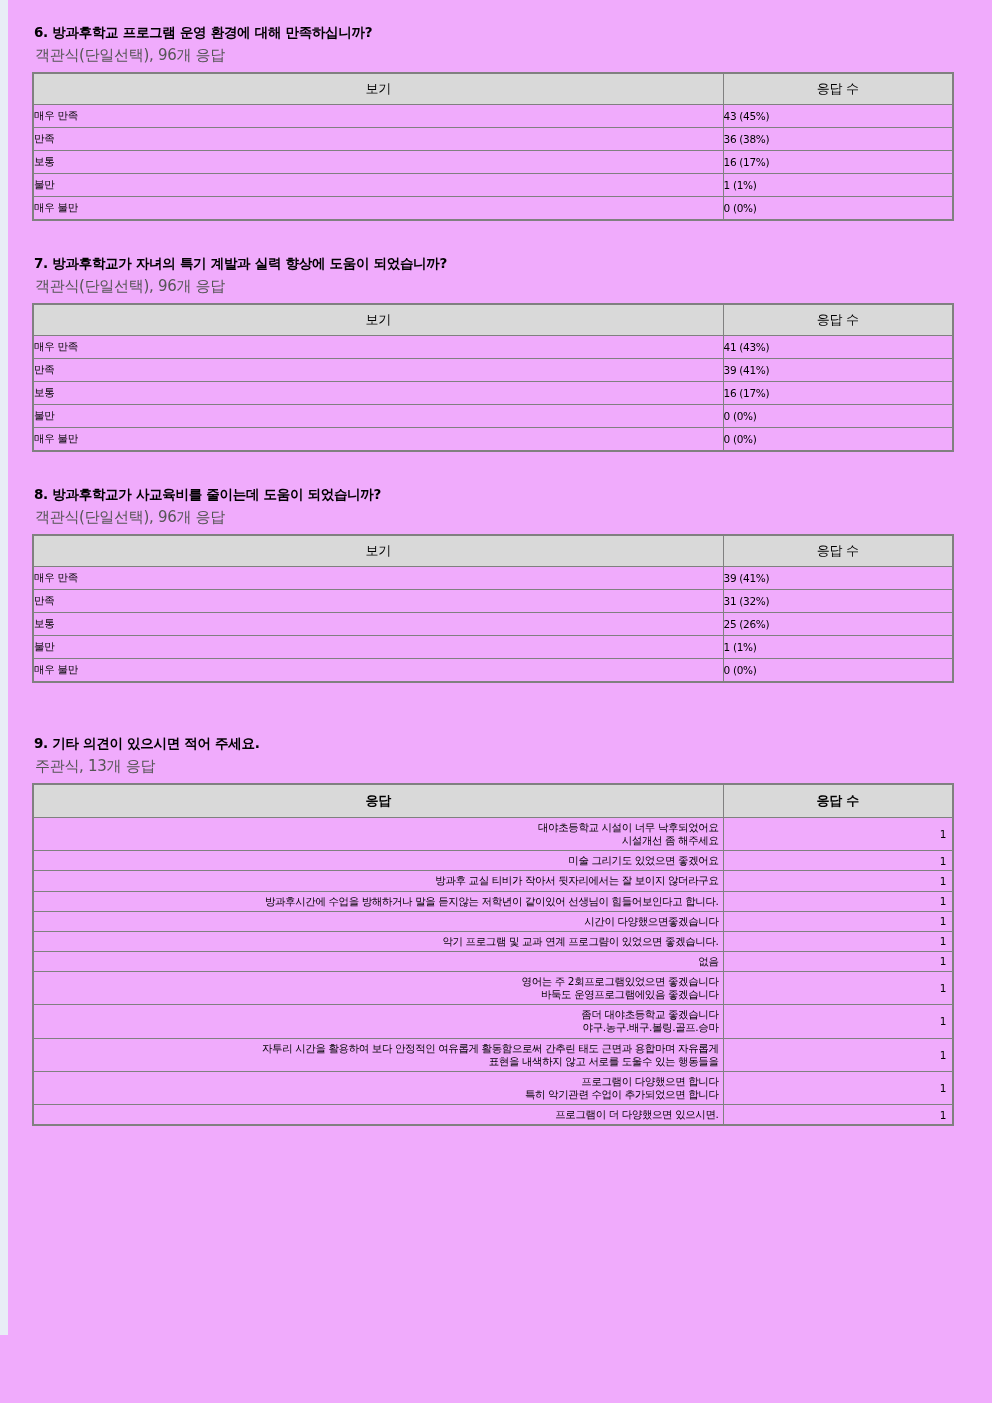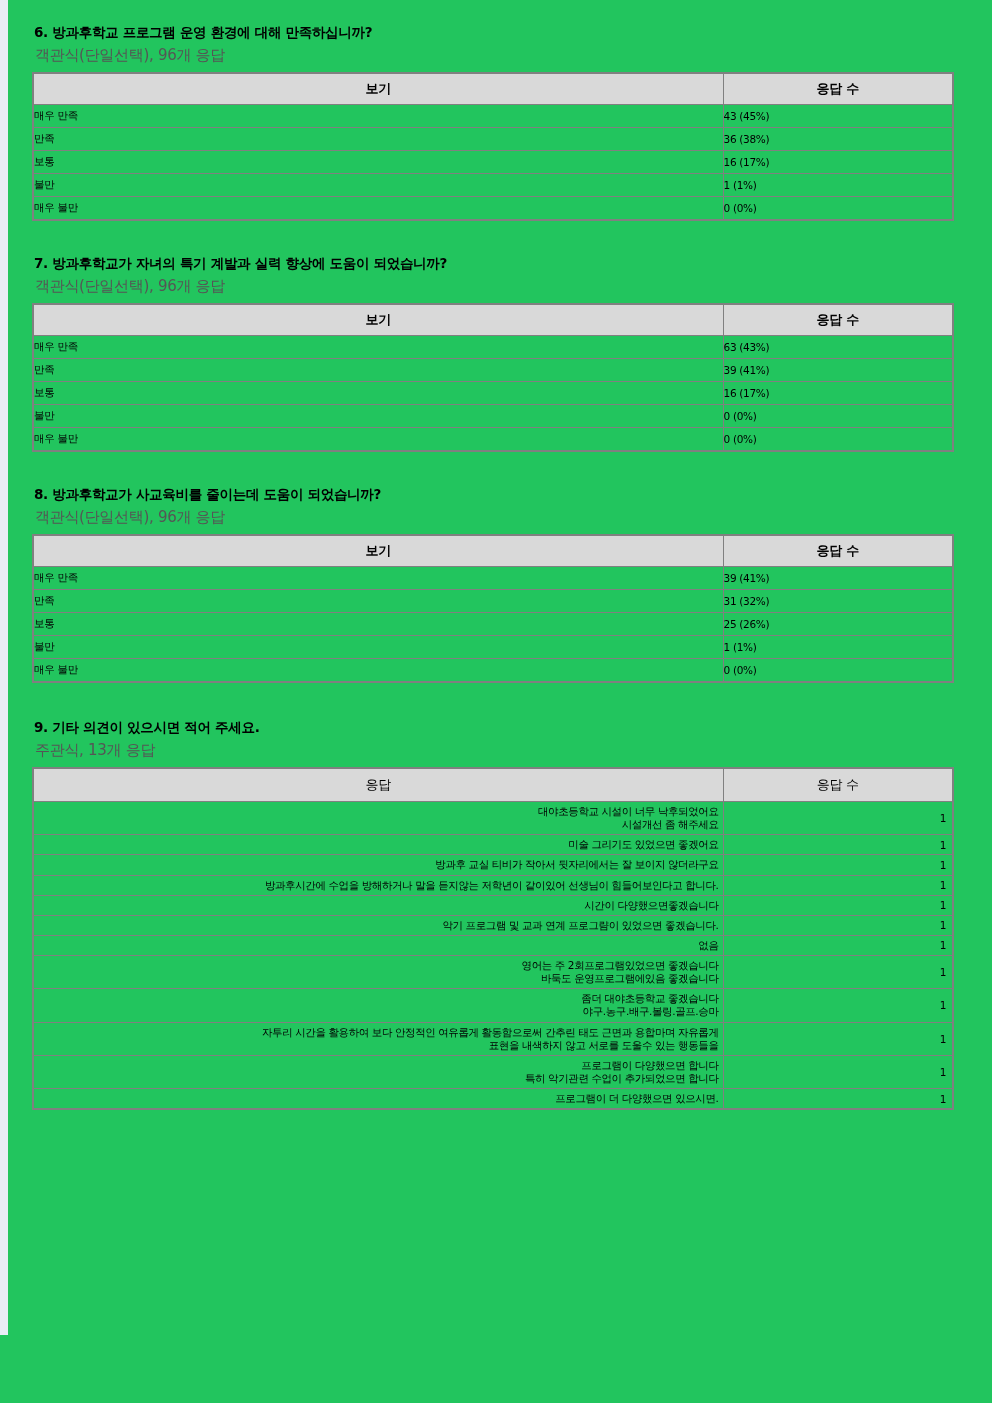--- a/index.html
+++ b/index.html
@@ -8,21 +8,21 @@
     background: #ffffff;
   }
   body {
     font-family: "DejaVu Sans", "Liberation Sans", sans-serif;
     color: #000000;
   }
   .page {
     position: relative;
     width: 992px;
     min-height: 1403px;
-    background: #22c55e;
+    background: #f0abfc;
     box-sizing: border-box;
     padding: 24px 30px 30px 30px;
   }
   
   .left-rail {
     position: absolute;
     left: 0;
     top: 0;
     width: 8px;
     height: 1335px;
@@ -58,21 +58,21 @@
   table.survey th,
   table.survey td {
     border: 1px solid #808080;
     padding: 0;
     vertical-align: middle;
   }
   table.survey thead th {
     background: #d9d9d9;
     text-align: center;
     font-size: 13px;
-    font-weight: bold;
+    font-weight: normal;
     height: 30px;
     letter-spacing: -0.3px;
   }
   table.survey tbody td {
     font-size: 10.5px;
     height: 22px;
     letter-spacing: -0.3px;
   }
   td.opt {
     padding-left: 5px;
@@ -87,21 +87,21 @@
     border-collapse: collapse;
     width: 920px;
     table-layout: fixed;
     border: 2px solid #808080;
   }
   table.freetext th {
     border: 1px solid #808080;
     background: #d9d9d9;
     text-align: center;
     font-size: 13px;
-    font-weight: normal;
+    font-weight: bold;
     height: 30px;
     letter-spacing: -0.3px;
   }
   table.freetext td {
     border: 1px solid #808080;
     font-size: 10.5px;
     letter-spacing: -0.4px;
     vertical-align: middle;
   }
   td.answer {
@@ -177,21 +177,21 @@
           </colgroup>
         <thead>
           <tr>
             <th>보기</th>
             <th>응답 수</th>
           </tr>
         </thead>
         <tbody>
           <tr>
             <td class="opt">매우 만족</td>
-            <td class="cnt">63 (43%)</td>
+            <td class="cnt">41 (43%)</td>
           </tr>
           <tr>
             <td class="opt">만족</td>
             <td class="cnt">39 (41%)</td>
           </tr>
           <tr>
             <td class="opt">보통</td>
             <td class="cnt">16 (17%)</td>
           </tr>
           <tr>
@@ -238,21 +238,21 @@
             <td class="cnt">1 (1%)</td>
           </tr>
           <tr>
             <td class="opt">매우 불만</td>
             <td class="cnt">0 (0%)</td>
           </tr>
         </tbody>
       </table>
     </div>
 
-    <div class="q-block" style="margin-top:36px;">
+    <div class="q-block" style="margin-top:52px;">
       <div class="q-title">9. 기타 의견이 있으시면 적어 주세요.</div>
       <div class="q-meta">주관식, 13개 응답</div>
       <table class="freetext">
         <colgroup>
             <col class="col-opt">
             <col class="col-cnt">
           </colgroup>
         <thead>
           <tr>
             <th>응답</th>

